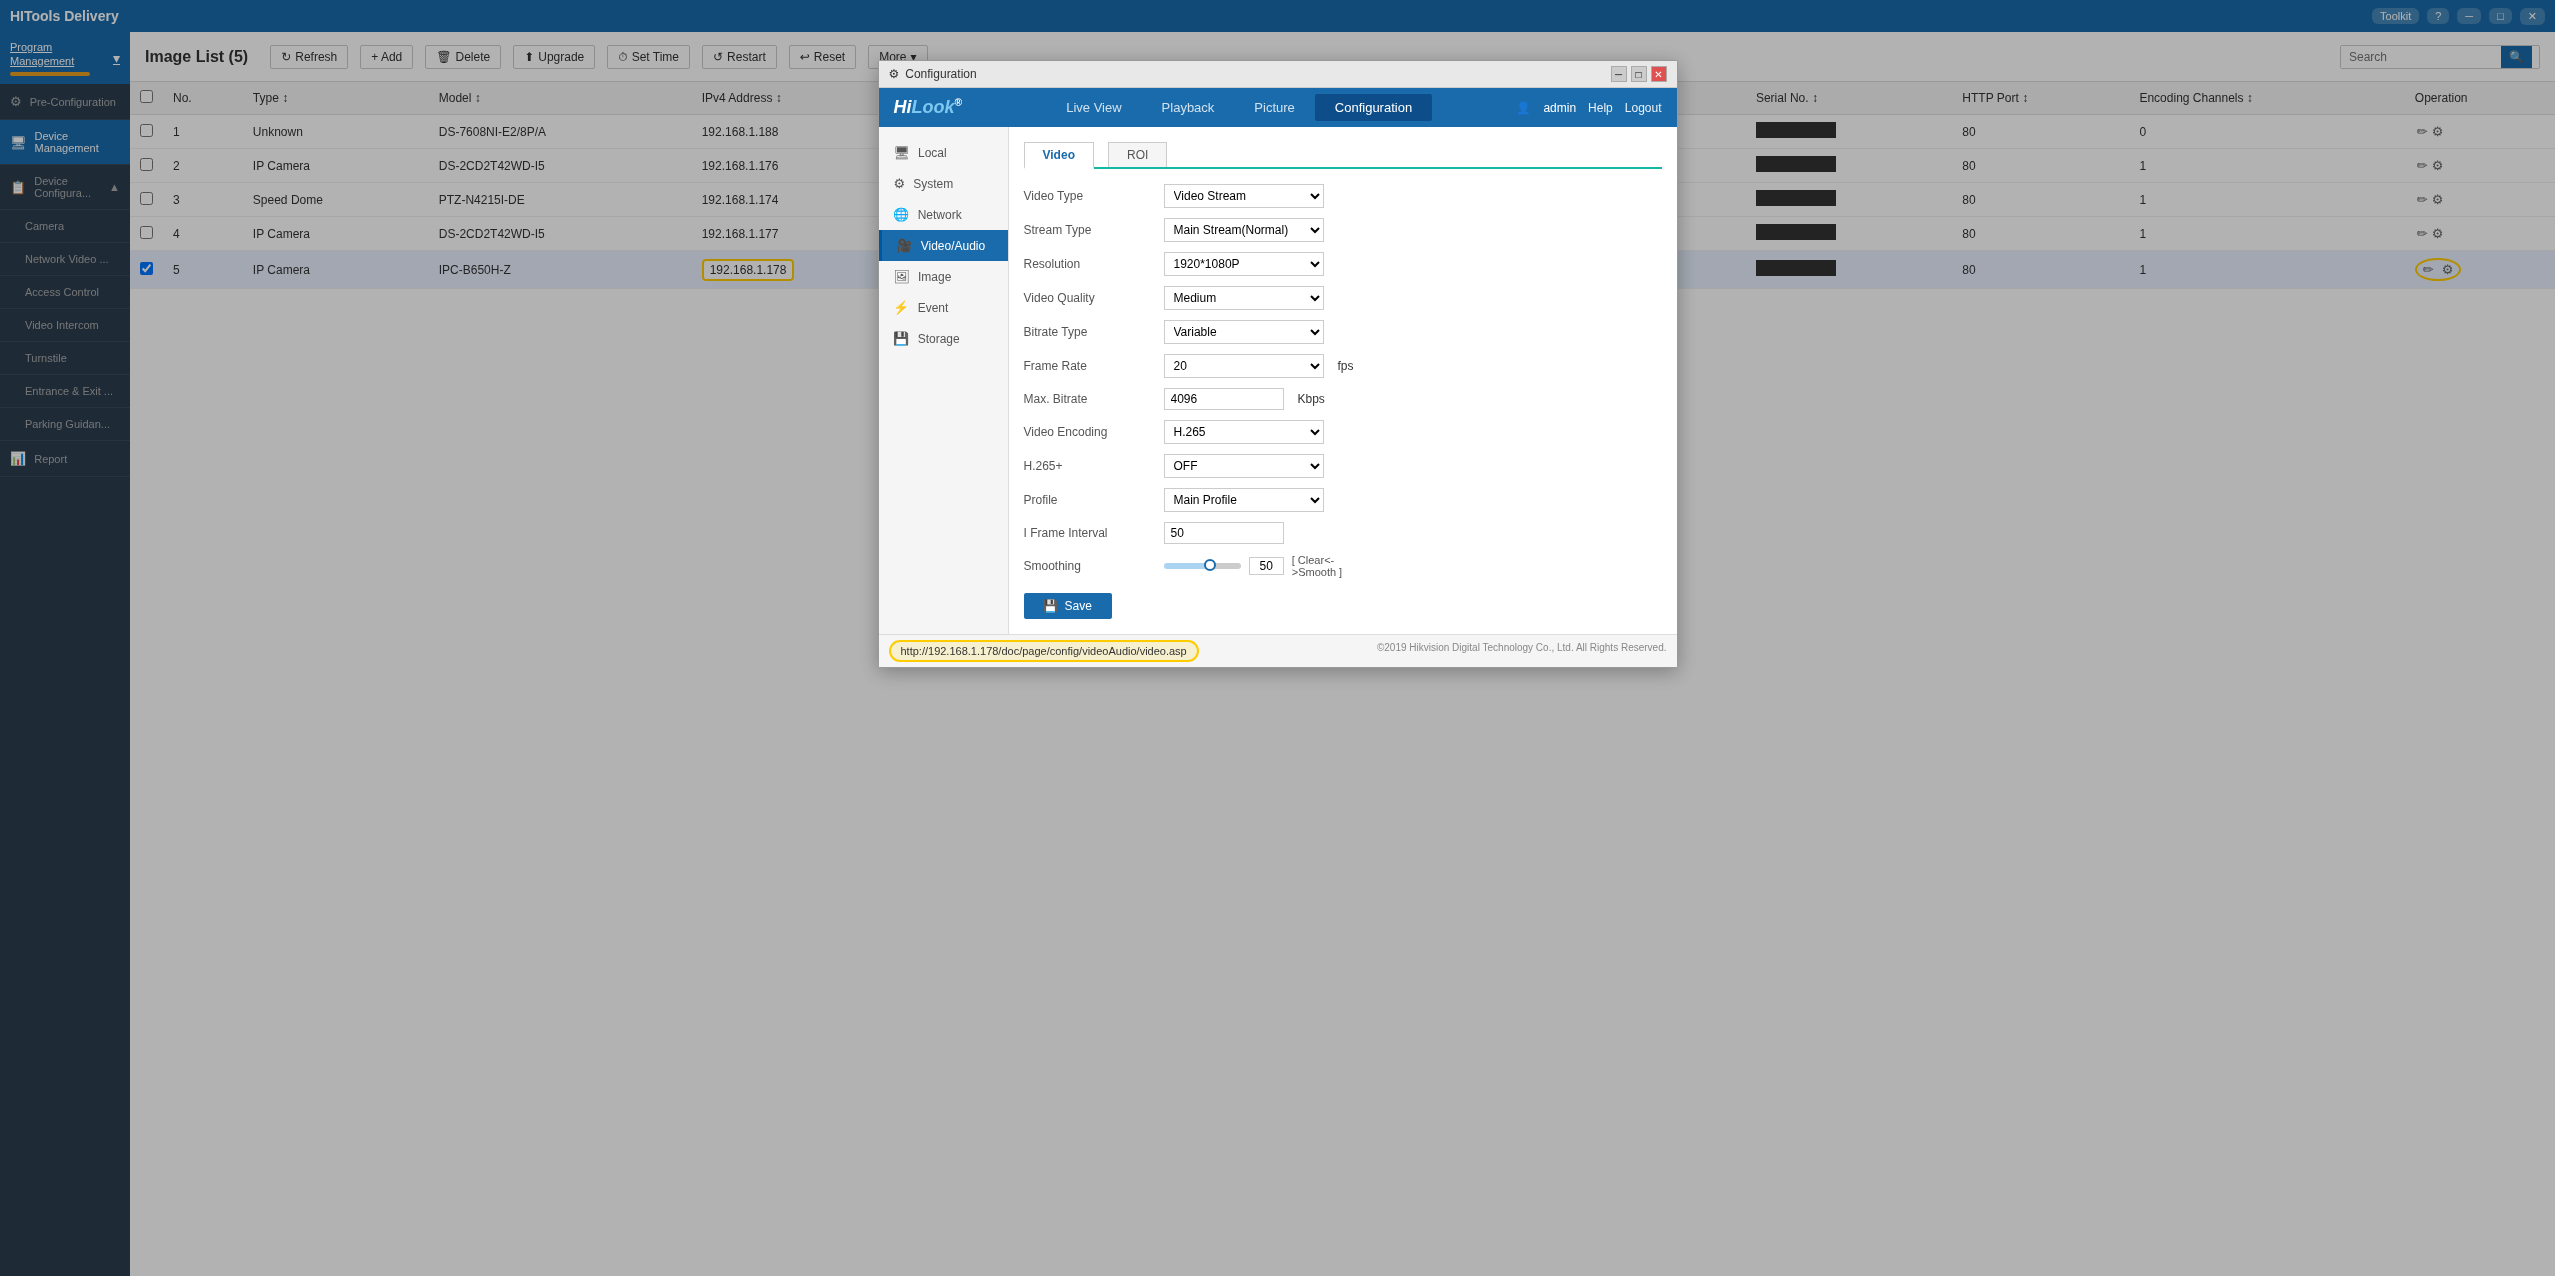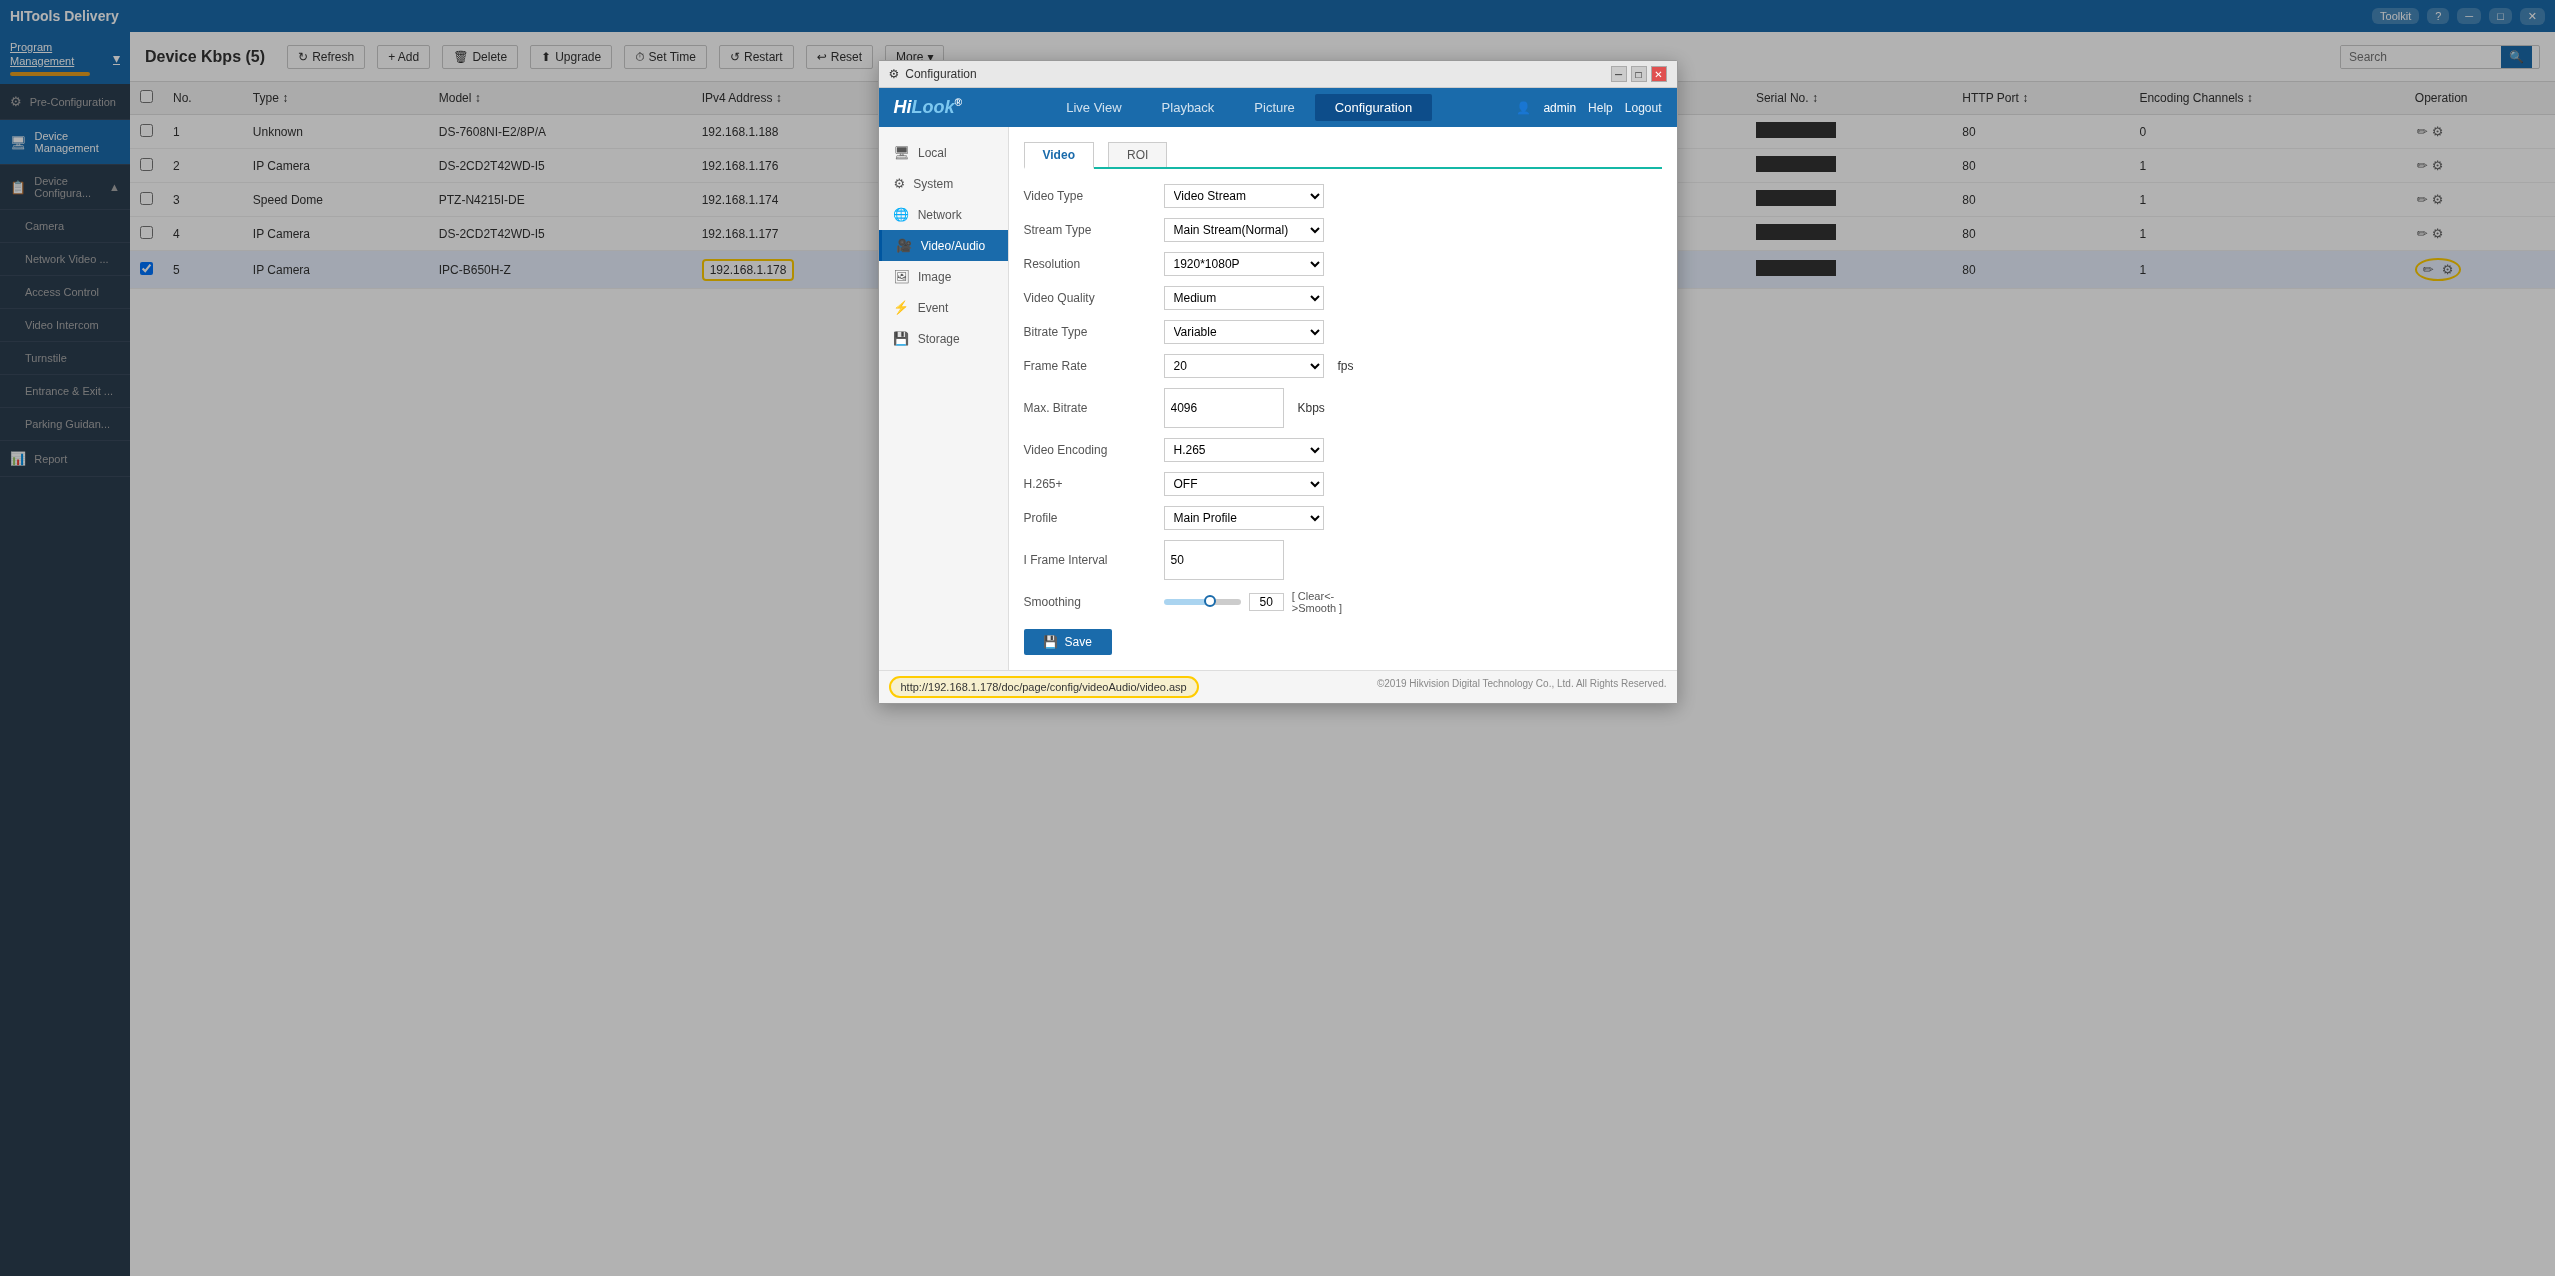--- a/index.html
+++ b/index.html
@@ -261,21 +261,21 @@
       border: 1px solid #ccc;
       padding: 3px 5px;
       font-size: 12px;
       width: 160px;
       background: white;
       cursor: pointer;
     }
     .form-text { font-size: 12px; color: #333; margin-left: 8px; }
     .form-input {
       border: 1px solid #ccc;
-      padding: 12px 6px;
+      padding: 3px 6px;
       font-size: 12px;
       width: 120px;
     }
 
     
     .slider-container { display: flex; align-items: center; gap: 8px; }
     .slider-track { width: 100px; height: 6px; background: linear-gradient(to right, #aad4f0 0%, #aad4f0 60%, #ccc 60%); border-radius: 3px; position: relative; }
     .slider-thumb { position: absolute; top: -4px; left: 60%; width: 12px; height: 12px; background: white; border: 2px solid #1a6bab; border-radius: 50%; transform: translateX(-50%); }
     .slider-value { font-size: 12px; border: 1px solid #ccc; padding: 1px 4px; width: 30px; text-align: center; }
     .slider-hint { font-size: 11px; color: #555; }
@@ -380,21 +380,21 @@
     <div class="sidebar-item">
       <span class="sidebar-icon">📊</span>
       <span>Report</span>
     </div>
   </div>
 
   <div class="content">
 
     <div class="toolbar">
       <span class="toolbar-title">
-        <span>Device Kbps</span>&nbsp;<span>(5)</span>
+        <span>Image List</span>&nbsp;<span>(5)</span>
       </span>
       <button class="toolbar-btn">
         <span>↻</span>
         <span>Refresh</span>
       </button>
       <button class="toolbar-btn">
         <span>+ Add</span>
       </button>
       <button class="toolbar-btn">
         <span>🗑</span>

